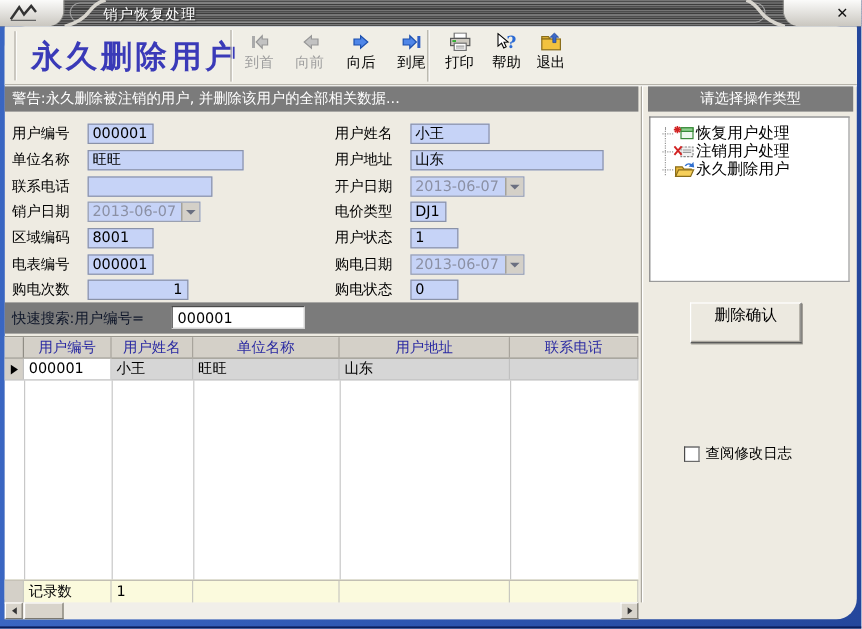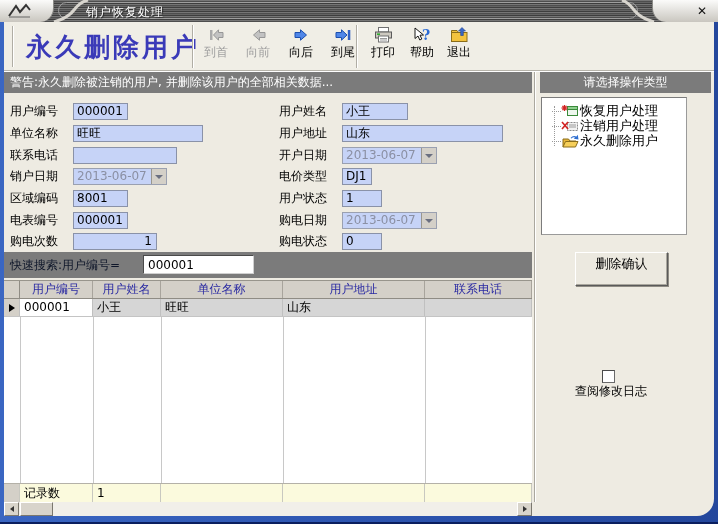--- a/index.html
+++ b/index.html
@@ -99,35 +99,35 @@
   .hscroll { position:absolute; left:0; top:480px; width:528px; height:14px; background:#f1efe9; }
   .sbtn { position:absolute; top:0; width:15px; height:14px; background:#d8d4cb;
       border:1px solid; border-color:#fff #7a776e #7a776e #fff;
       display:flex; align-items:center; justify-content:center; }
   .sthumb { position:absolute; left:16px; top:0; width:33px; height:14px; background:#d8d4cb;
       border:1px solid; border-color:#fff #7a776e #7a776e #fff; }
   .tri-l { width:0; height:0; border-right:4px solid #333; border-top:3px solid transparent; border-bottom:3px solid transparent; }
   .tri-r { width:0; height:0; border-left:4px solid #333; border-top:3px solid transparent; border-bottom:3px solid transparent; }
 
   
-  .tree-box { position:absolute; left:537px; top:75px; width:146px; height:138px; background:#fff;
+  .tree-box { position:absolute; left:537px; top:75px; width:167px; height:138px; background:#fff;
       border:1px solid #9a9a9a; border-top-color:#7c7c7c; border-left-color:#7c7c7c; }
   .tree-guide { position:absolute; left:12px; top:8px; height:40px; width:1px;
       border-left:1px dotted #9a9a9a; }
   .tree-item { position:absolute; left:10px; height:16px; display:flex; align-items:center; cursor:default; }
   .tree-item .stub { width:9px; height:1px; border-top:1px dotted #9a9a9a; }
   .tree-item .ti { width:19px; display:flex; align-items:center; }
   .tree-item .tl { font-size:13px; white-space:nowrap; }
 
   .confirm-btn { position:absolute; left:571px; top:230px; width:93px; height:34px;
       background:#ece9e0; border:1px solid; border-color:#fff #5a5a5a #5a5a5a #fff;
       box-shadow:inset -1px -1px 0 #aaa79e, 1px 1px 0 #8f8c84;
       text-align:center; line-height:21px; font-size:13px; cursor:default; }
 
-  .chk-row { position:absolute; left:566px; top:348px; display:flex; align-items:center;flex-direction:column; }
+  .chk-row { position:absolute; left:566px; top:348px; display:flex; align-items:center; }
   .chk-box { width:13px; height:13px; background:#fff; border:1px solid #6a6a6a;
       border-top-color:#4a4a4a; border-left-color:#4a4a4a; }
   .chk-label { margin-left:5px; font-size:12px; white-space:nowrap; }
 </style>
 </head>
 <body>
 
 <div class="window">
 
   <div class="titlebar">

